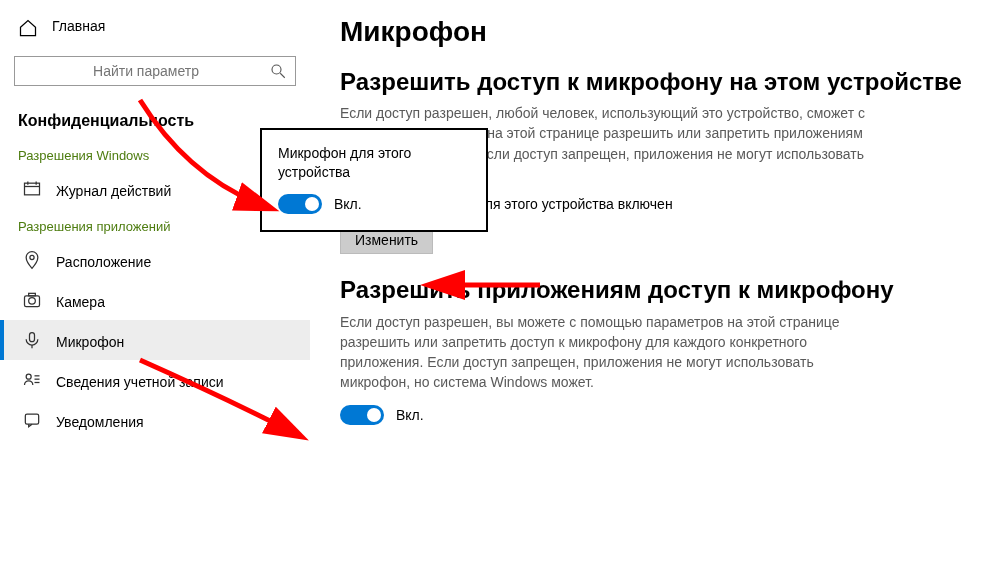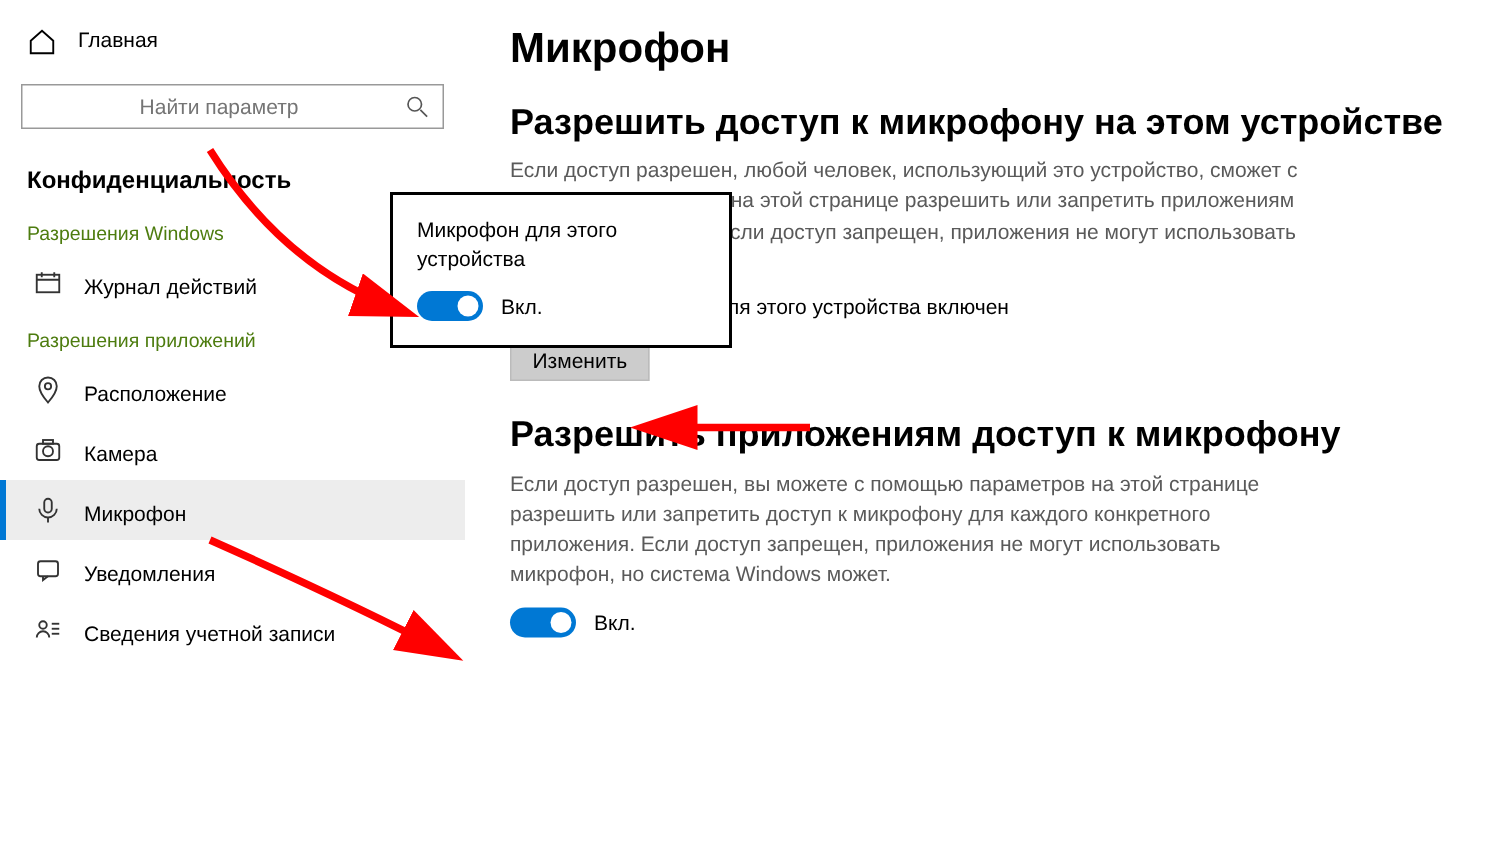--- a/index.html
+++ b/index.html
@@ -93,37 +93,37 @@
             <rect x="9" y="3" width="6" height="11" rx="3"></rect>
             <path d="M5 11 a7 7 0 0 0 14 0"></path>
             <line x1="12" y1="18" x2="12" y2="22"></line>
           </svg>
       </span>
       <span>Микрофон</span>
     </div>
     <div class="nav-item">
       <span class="ico">
         <svg class="ico-svg" viewBox="0 0 24 24">
-            <rect x="4" y="5" width="16" height="12" rx="2"></rect>
-            <path d="M8 17 L8 20 L12 17"></path>
-          </svg>
-      </span>
-      <span>Уведомления</span>
-    </div>
-    <div class="nav-item">
-      <span class="ico">
-        <svg class="ico-svg" viewBox="0 0 24 24">
             <circle cx="8" cy="8" r="3"></circle>
             <path d="M3 18 a5 5 0 0 1 10 0"></path>
             <line x1="15" y1="7" x2="21" y2="7"></line>
             <line x1="15" y1="11" x2="21" y2="11"></line>
             <line x1="15" y1="15" x2="21" y2="15"></line>
           </svg>
       </span>
       <span>Сведения учетной записи</span>
+    </div>
+    <div class="nav-item">
+      <span class="ico">
+        <svg class="ico-svg" viewBox="0 0 24 24">
+            <rect x="4" y="5" width="16" height="12" rx="2"></rect>
+            <path d="M8 17 L8 20 L12 17"></path>
+          </svg>
+      </span>
+      <span>Уведомления</span>
     </div>
   </div>
 
   <div class="main">
     <h1>Микрофон</h1>
     <h2>Разрешить доступ к микрофону на этом устройстве</h2>
     <div class="desc">Если доступ разрешен, любой человек, использующий это устройство, сможет с помощью параметров на этой странице разрешить или запретить приложениям доступ к микрофону. Если доступ запрещен, приложения не могут использовать микрофон.</div>
     <div class="status">Доступ к микрофону для этого устройства включен</div>
     <button class="change-btn">Изменить</button>
 

